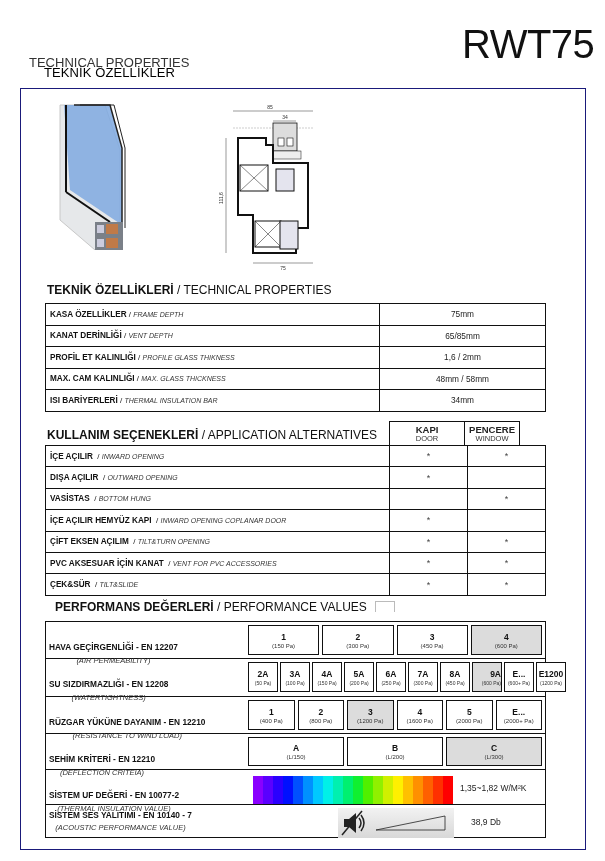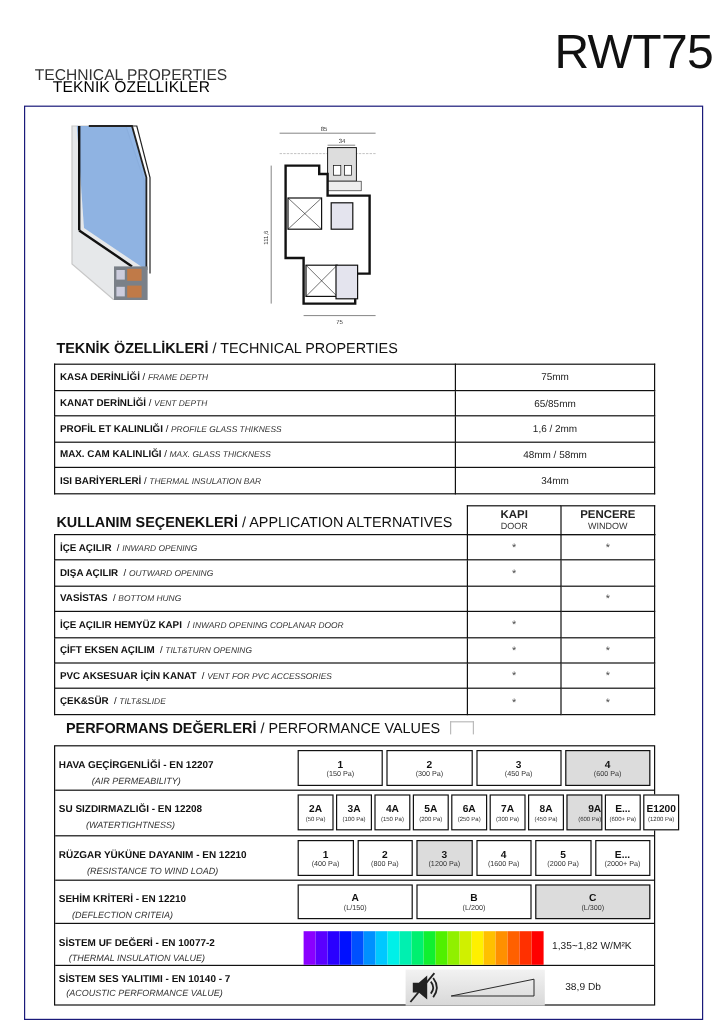--- a/index.html
+++ b/index.html
@@ -21,21 +21,21 @@
   table { border-collapse: collapse; position: absolute; }
   td { border: 1px solid #111; font-size: 8px; padding: 0 4px; vertical-align: middle; }
   .lbl-b { font-weight: bold; font-size: 8.2px; }
   .lbl-i { font-style: italic; font-size: 7px; color: #333; }
   .val { text-align: center; font-size: 8.3px; color: #222; }
   .star { text-align: center; font-size: 9px; color: #444; }
 
   .perf { position: absolute; left: 45px; top: 621px; width: 501px; height: 217px; border: 1px solid #111; }
   .prow { position: absolute; left: 0; width: 499px; border-bottom: 1px solid #111; }
   .prow:last-child { border-bottom: none; }
-  .plabel { position: absolute; left: 3px; top: 10px; }
+  .plabel { position: absolute; left: 3px; top: 20px; }
   .plabel .t { font-weight: bold; font-size: 8.3px; }
   .plabel .s { font-style: italic; font-size: 7.5px; color: #333; margin-top: 4px; text-align: center; }
   .cells { position: absolute; display: flex; gap: 3px; }
   .cell { border: 1px solid #111; background: #fff; text-align: center; display: flex; flex-direction: column; justify-content: center; }
   .cell.hl { background: #dcdcdc; }
   .cell .c1 { font-weight: bold; font-size: 8.5px; }
   .cell .c2 { font-size: 6px; color: #333; margin-top: 1px; }
   .cell.sm .c1 { font-size: 8.5px; }
   .cell.sm .c2 { font-size: 5px; }
 
@@ -92,21 +92,21 @@
   <line x1="35" y1="160" x2="95" y2="160" stroke="#333" stroke-width="0.5"></line>
   <text x="65" y="167" font-size="5" text-anchor="middle" fill="#333">75</text>
 </svg>
 
 <div class="sec-title" style="left:47px;top:283px;">
   <b>TEKNİK ÖZELLİKLERİ</b><span> / TECHNICAL PROPERTIES</span>
 </div>
 <table style="left:45px;top:303px;width:501px;">
   <tbody id="tech-body">
       <tr style="height: 21.5px;">
-        <td style="width:334px;"><span class="lbl-b">KASA DERİNLİĞİ</span> / <span class="lbl-i">FRAME DEPTH</span></td>
+        <td style="width:334px;"><span class="lbl-b">KASA ÖZELLİKLER</span> / <span class="lbl-i">FRAME DEPTH</span></td>
         <td class="val">75mm</td>
       </tr>
       <tr style="height: 21.5px;">
         <td style="width:334px;"><span class="lbl-b">KANAT DERİNLİĞİ</span> / <span class="lbl-i">VENT DEPTH</span></td>
         <td class="val">65/85mm</td>
       </tr>
       <tr style="height: 21.5px;">
         <td style="width:334px;"><span class="lbl-b">PROFİL ET KALINLIĞI</span> / <span class="lbl-i">PROFILE GLASS THIKNESS</span></td>
         <td class="val">1,6 / 2mm</td>
       </tr>
@@ -117,21 +117,21 @@
       <tr style="height: 21.5px;">
         <td style="width:334px;"><span class="lbl-b">ISI BARİYERLERİ</span> / <span class="lbl-i">THERMAL INSULATION BAR</span></td>
         <td class="val">34mm</td>
       </tr>
     </tbody>
 </table>
 
 <div class="sec-title" style="left:47px;top:428px;">
   <b>KULLANIM SEÇENEKLERİ</b><span> / APPLICATION ALTERNATIVES</span>
 </div>
-<table style="left:389px;top:421px;width:157px;">
+<table style="left:389px;top:421px;width:131px;">
   <tbody>
       <tr style="height:24px;">
     <td class="val" style="width:78px;line-height:1;">
       <div style="font-weight:bold;font-size:9.5px;">KAPI</div>
       <div style="font-size:7.5px;color:#333;">DOOR</div>
     </td>
     <td class="val" style="line-height:1;">
       <div style="font-weight:bold;font-size:9.5px;">PENCERE</div>
       <div style="font-size:7.5px;color:#333;">WINDOW</div>
     </td>

